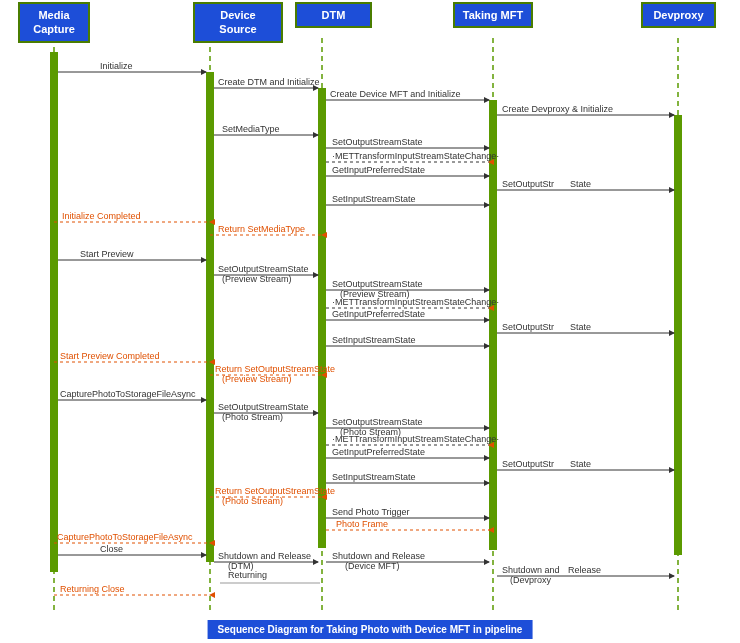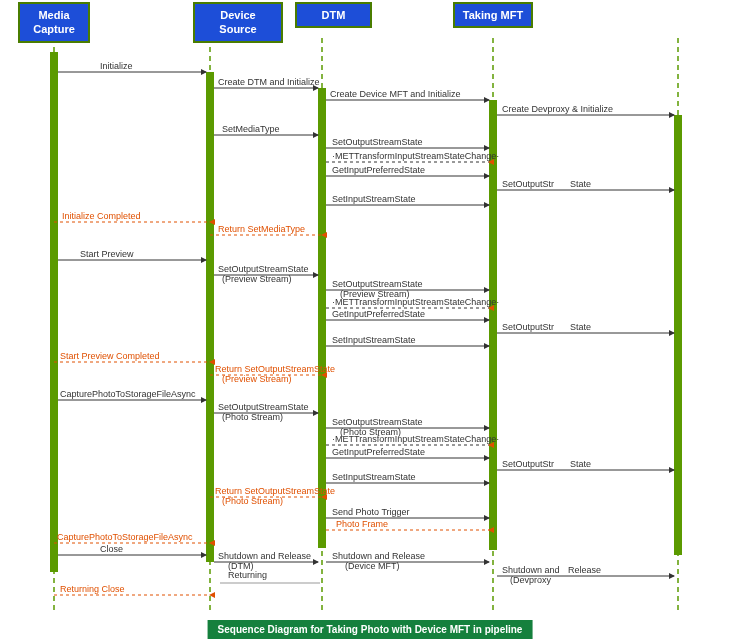--- a/index.html
+++ b/index.html
@@ -33,21 +33,21 @@
       line-height: 1.3;
       z-index: 10;
     }
 
     
     .footer {
       position: absolute;
       bottom: 4px;
       left: 50%;
       transform: translateX(-50%);
-      background: #15803d;
+      background: #1d4ed8;
       color: white;
       font-size: 10px;
       font-weight: bold;
       padding: 4px 10px;
       text-align: center;
       white-space: nowrap;
     }
 
     svg.diagram-svg {
       position: absolute;
@@ -69,20 +69,23 @@
   </div>
   <div class="actor-box" style="left:165px; width:90px;margin-left:28px;">
     <span>Device Source</span>
   </div>
   <div class="actor-box" style="left:295px; width:77px;">
     <span>DTM</span>
   </div>
   <div class="actor-box" style="left:453px; width:80px;">
     <span>Taking MFT</span>
   </div>
+  <div class="actor-box" style="left:641px; width:75px;">
+    <span>Devproxy</span>
+  </div>
 
   <svg class="diagram-svg">
     <defs>
       <marker id="arrowRight" markerWidth="6" markerHeight="6" refX="5" refY="3" orient="auto">
         <path d="M0,0 L6,3 L0,6 Z" fill="#333"></path>
       </marker>
       <marker id="arrowLeft" markerWidth="6" markerHeight="6" refX="1" refY="3" orient="auto">
         <path d="M6,0 L0,3 L6,6 Z" fill="#e05000"></path>
       </marker>
       <marker id="arrowRightOrange" markerWidth="6" markerHeight="6" refX="5" refY="3" orient="auto">

